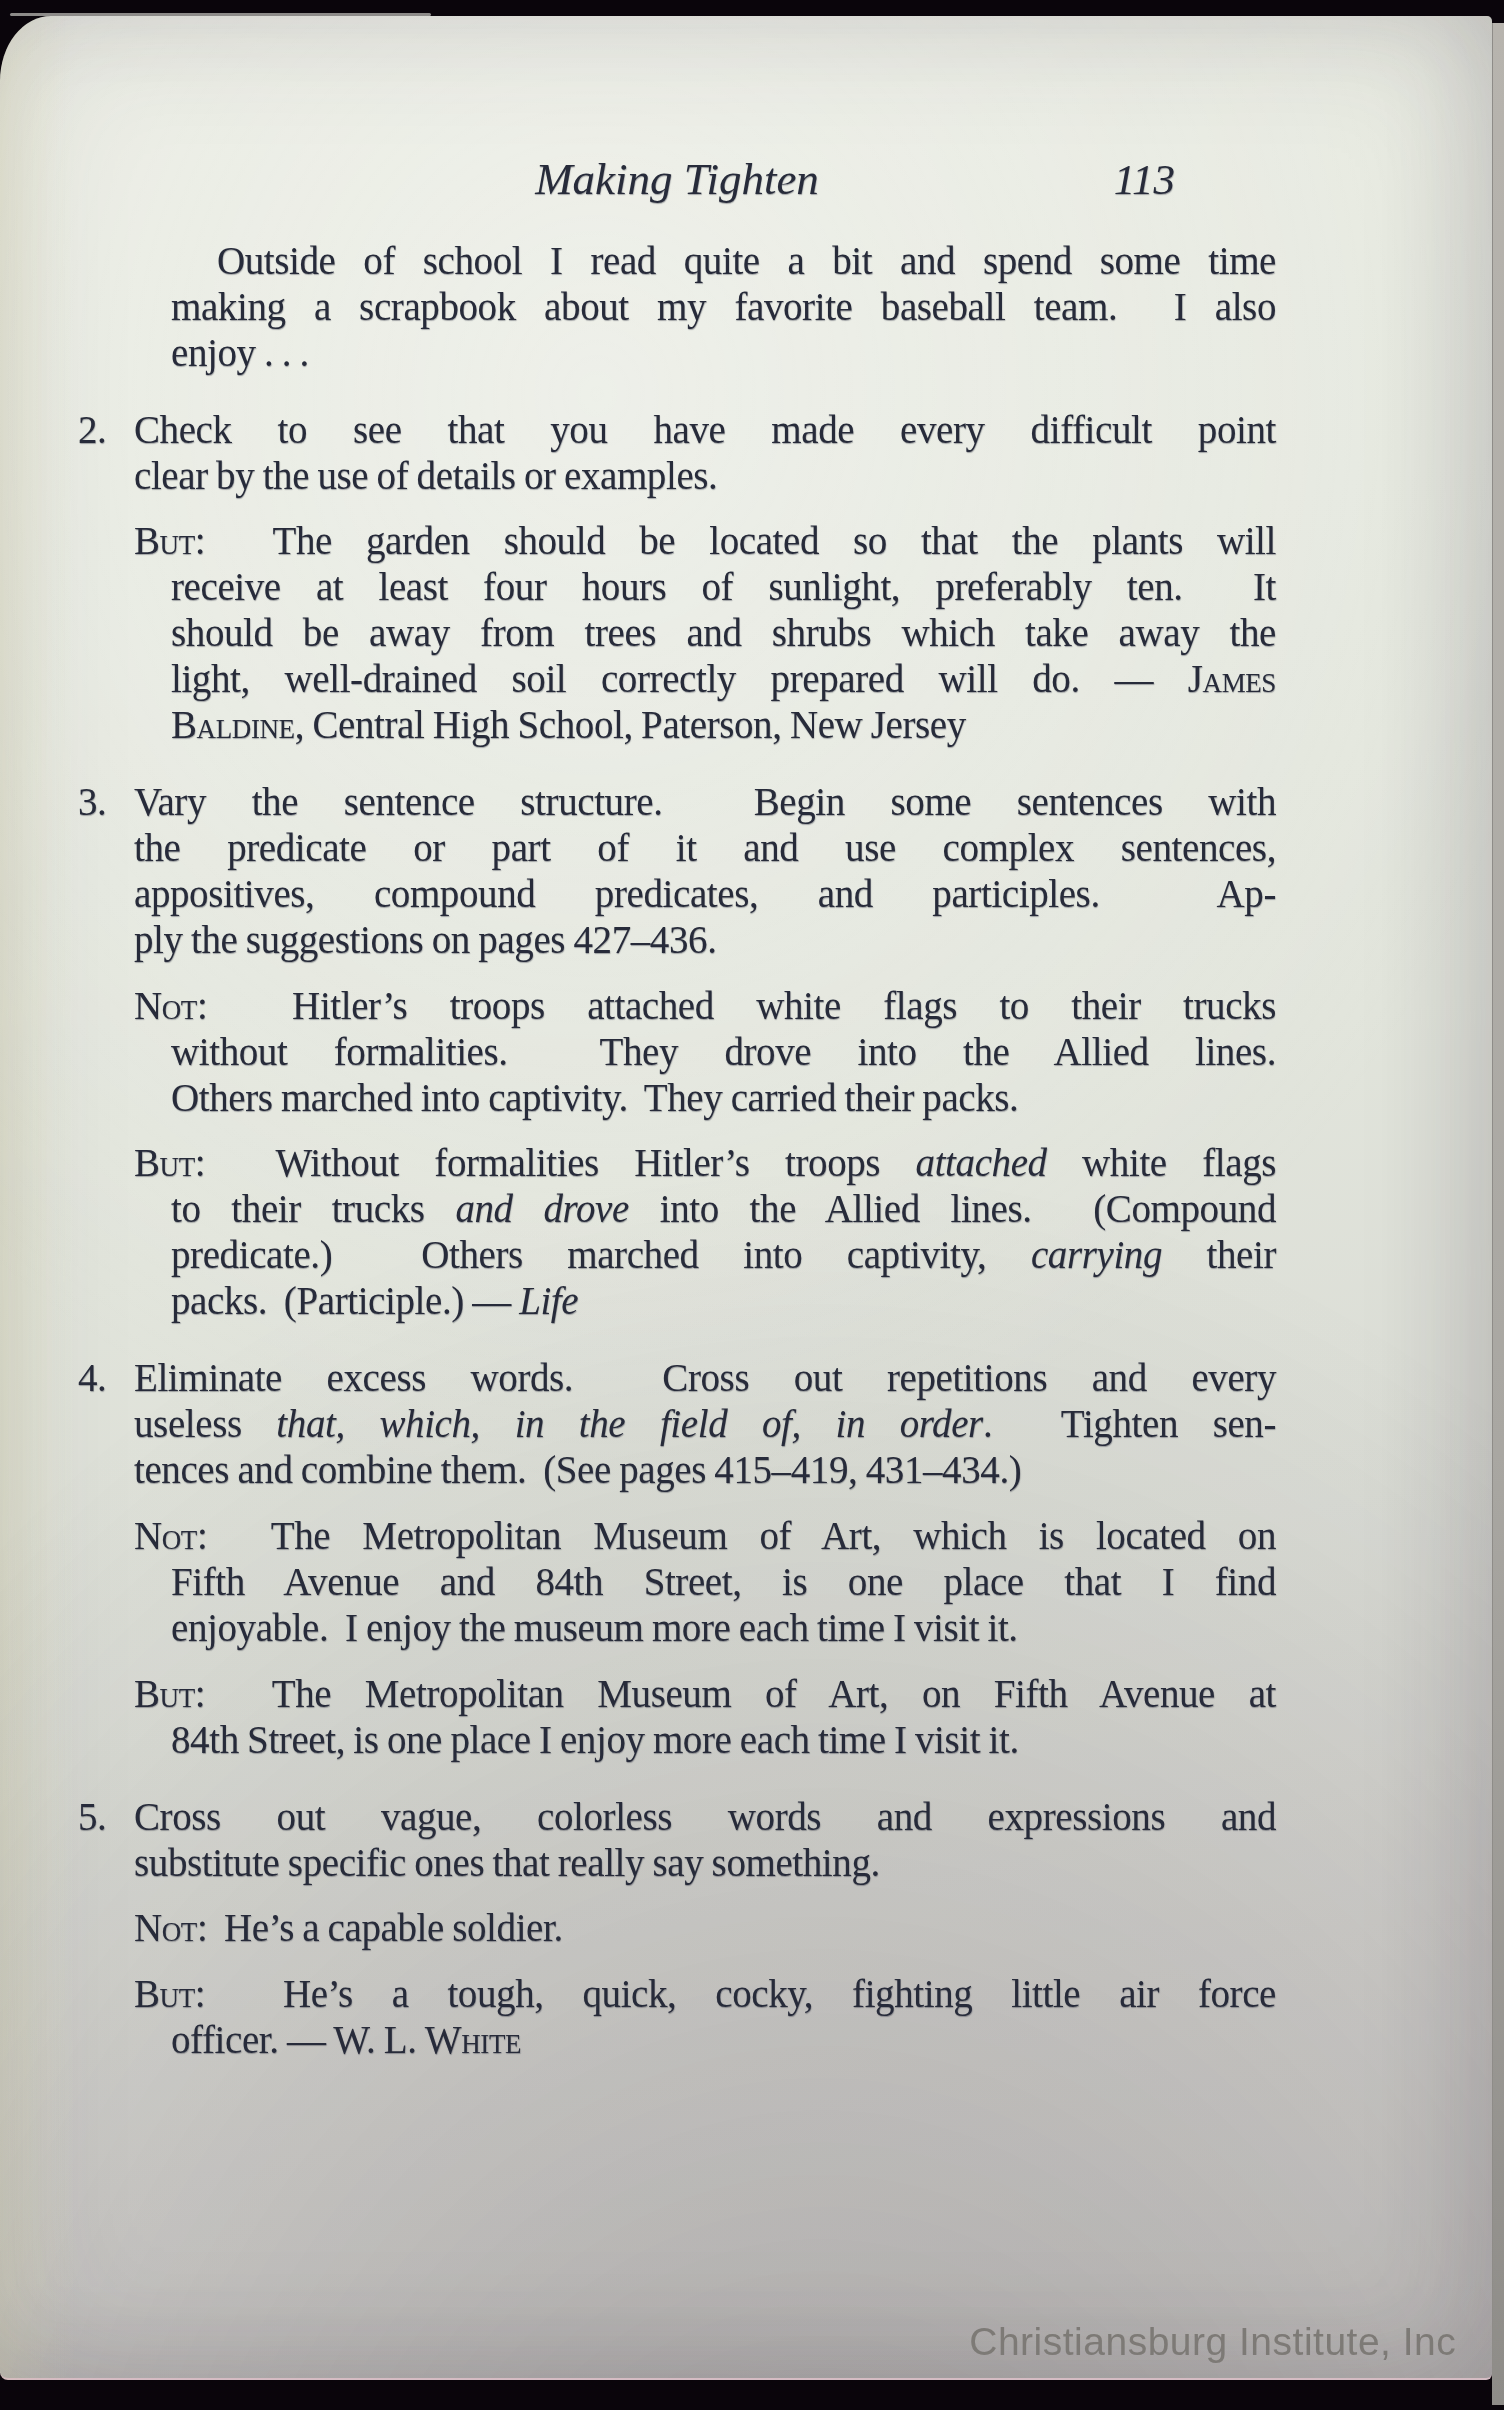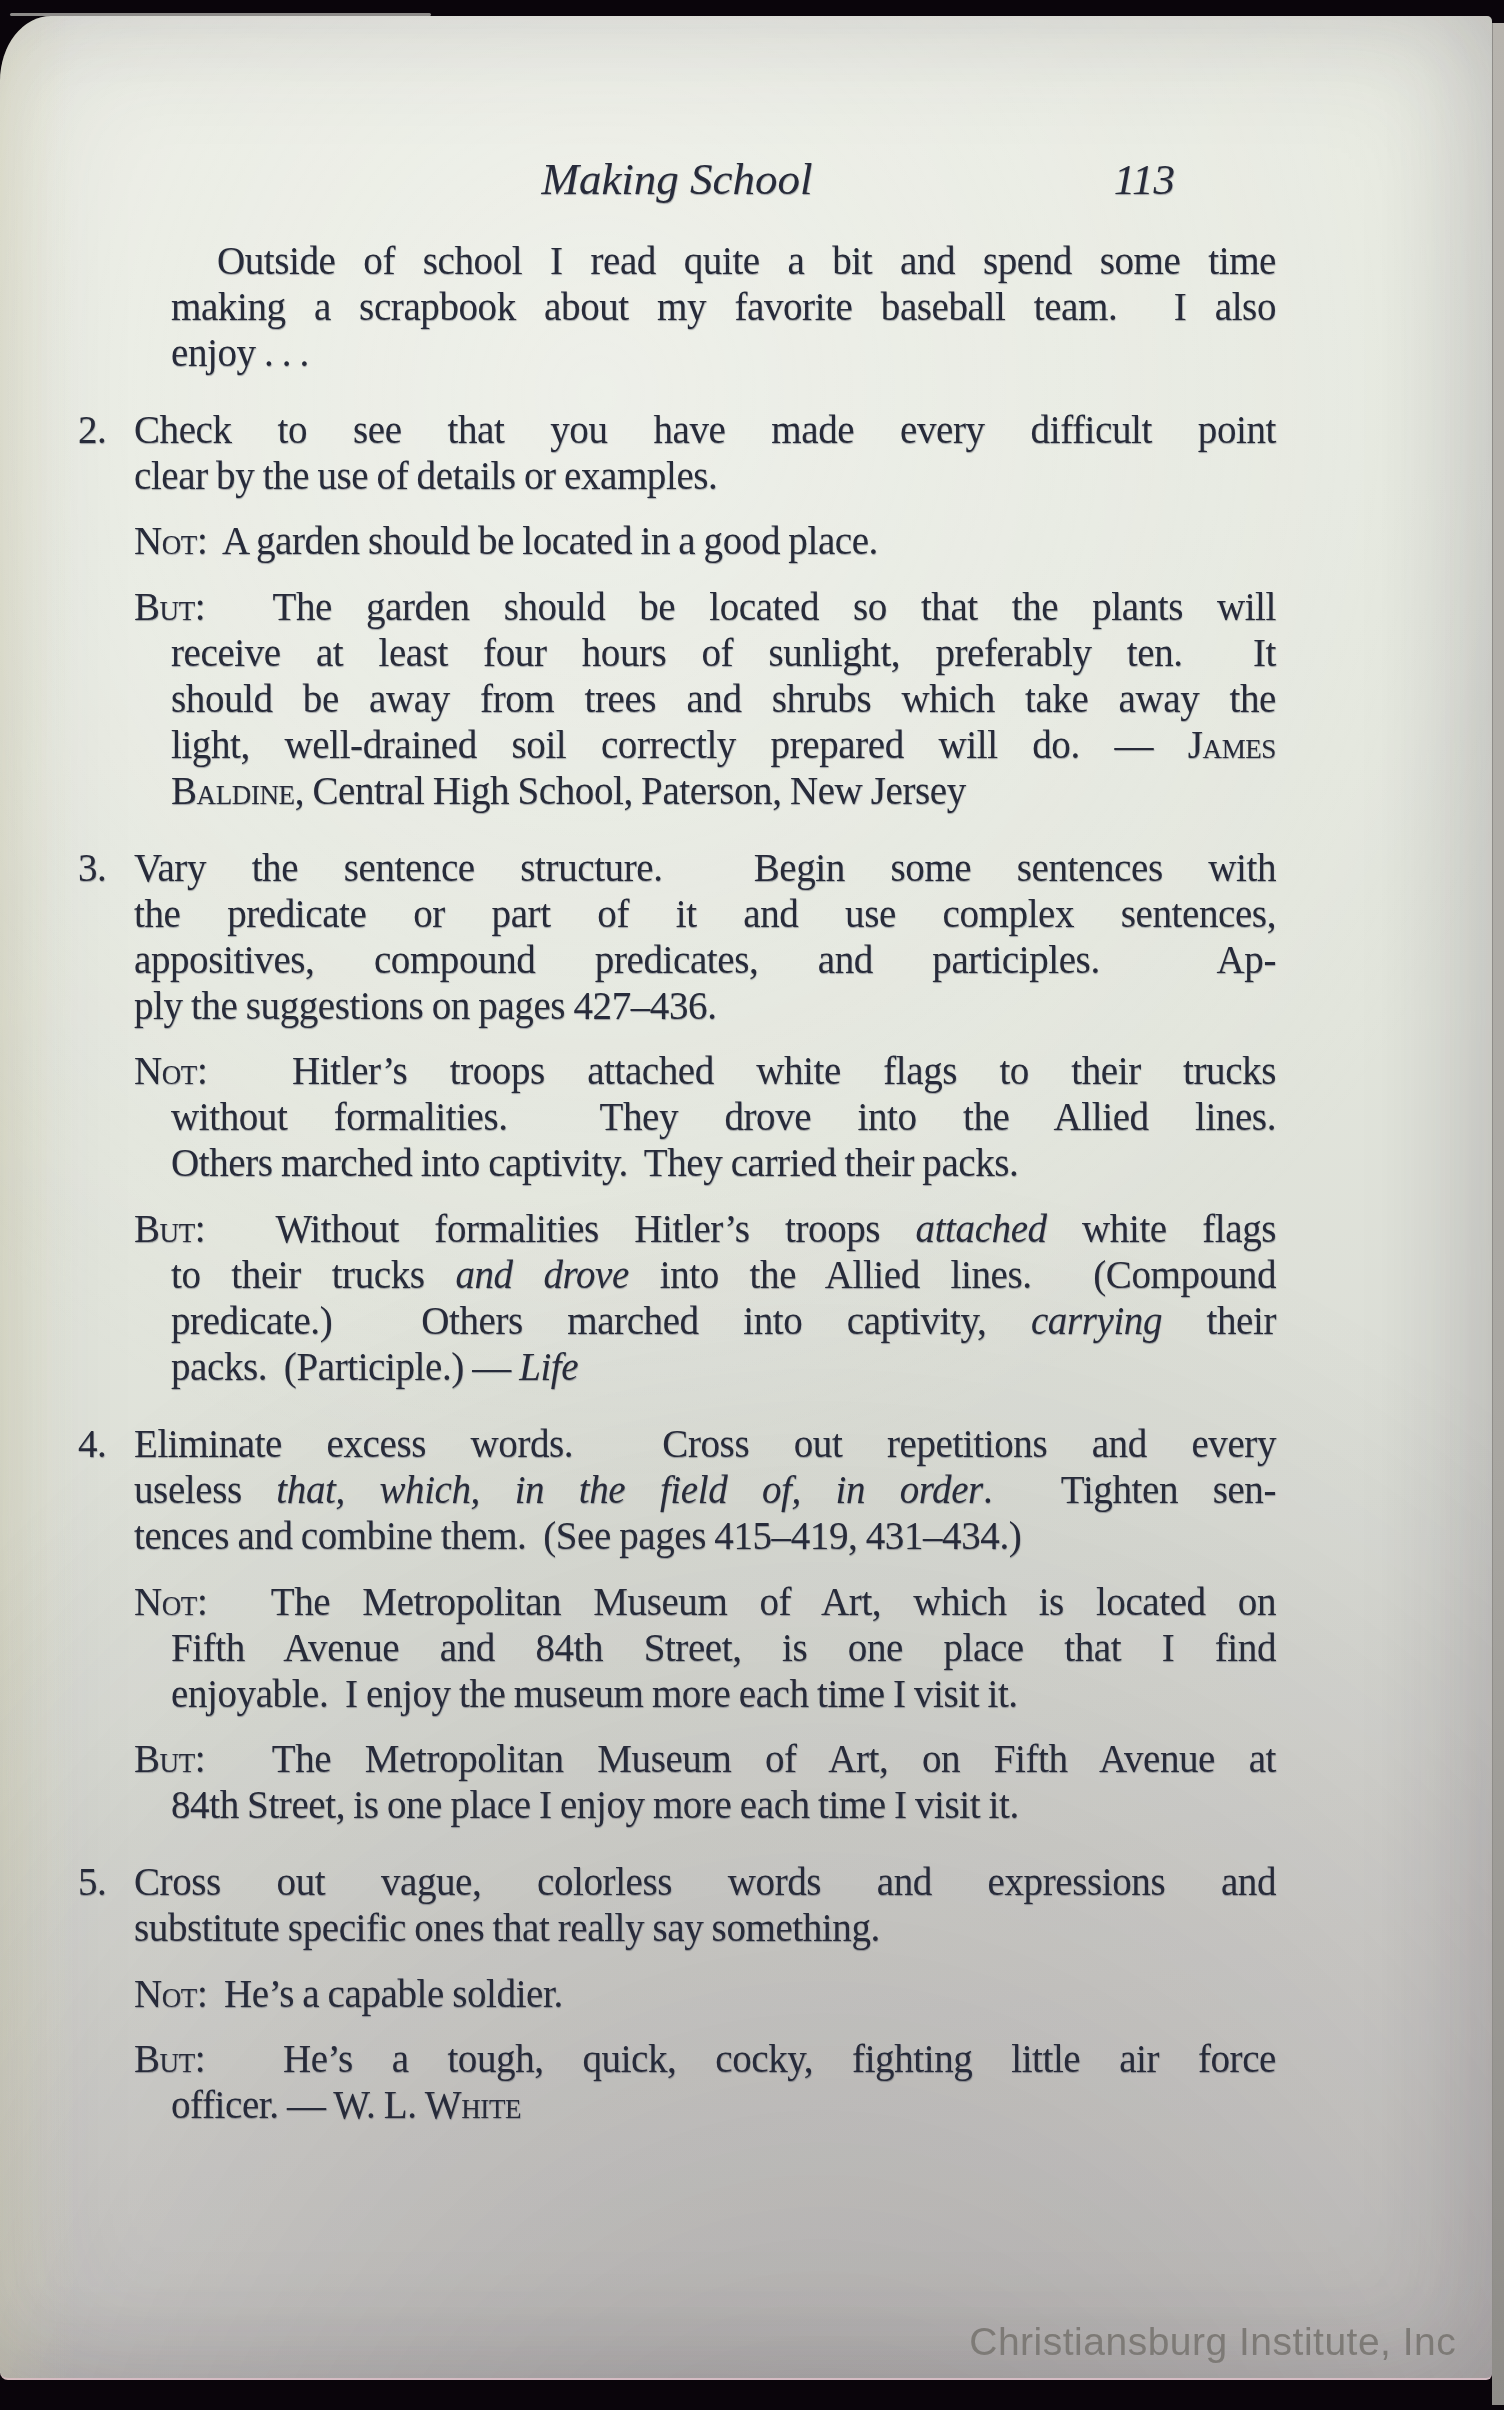--- a/index.html
+++ b/index.html
@@ -61,37 +61,34 @@
     letter-spacing:0.5px;
   }
 </style>
 </head>
 <body>
 
 <div class="page">
   <div class="top-glint"></div>
 
   <div class="header-row ink">
-    <span>Making School</span>
+    <span>Making Tighten</span>
     <span class="page-no">113</span>
   </div>
 
   <div class="textcol ink">
       <div class="block intro">
         <div class="line findent"><span>Outside of school I read quite a bit and spend some time</span></div>
         <div class="line"><span>making a scrapbook about my favorite baseball team.  I also</span></div>
         <div class="line last"><span>enjoy . . .</span></div>
       </div>
       <div class="block item">
         <span class="num">2.</span>
         <div class="line"><span>Check to see that you have made every difficult point</span></div>
         <div class="line last"><span>clear by the use of details or examples.</span></div>
-      </div>
-      <div class="block example">
-        <div class="line last"><span class="sc">Not:</span><span>  A garden should be located in a good place.</span></div>
       </div>
       <div class="block example">
         <div class="line"><span class="sc">But:</span><span>  The garden should be located so that the plants will</span></div>
         <div class="line cont"><span>receive at least four hours of sunlight, preferably ten.  It</span></div>
         <div class="line cont"><span>should be away from trees and shrubs which take away the</span></div>
         <div class="line cont"><span>light, well-drained soil correctly prepared will do. — </span><span class="sc">James</span></div>
         <div class="line last cont"><span class="sc">Baldine</span><span>, Central High School, Paterson, New Jersey</span></div>
       </div>
       <div class="block item">
         <span class="num">3.</span>

